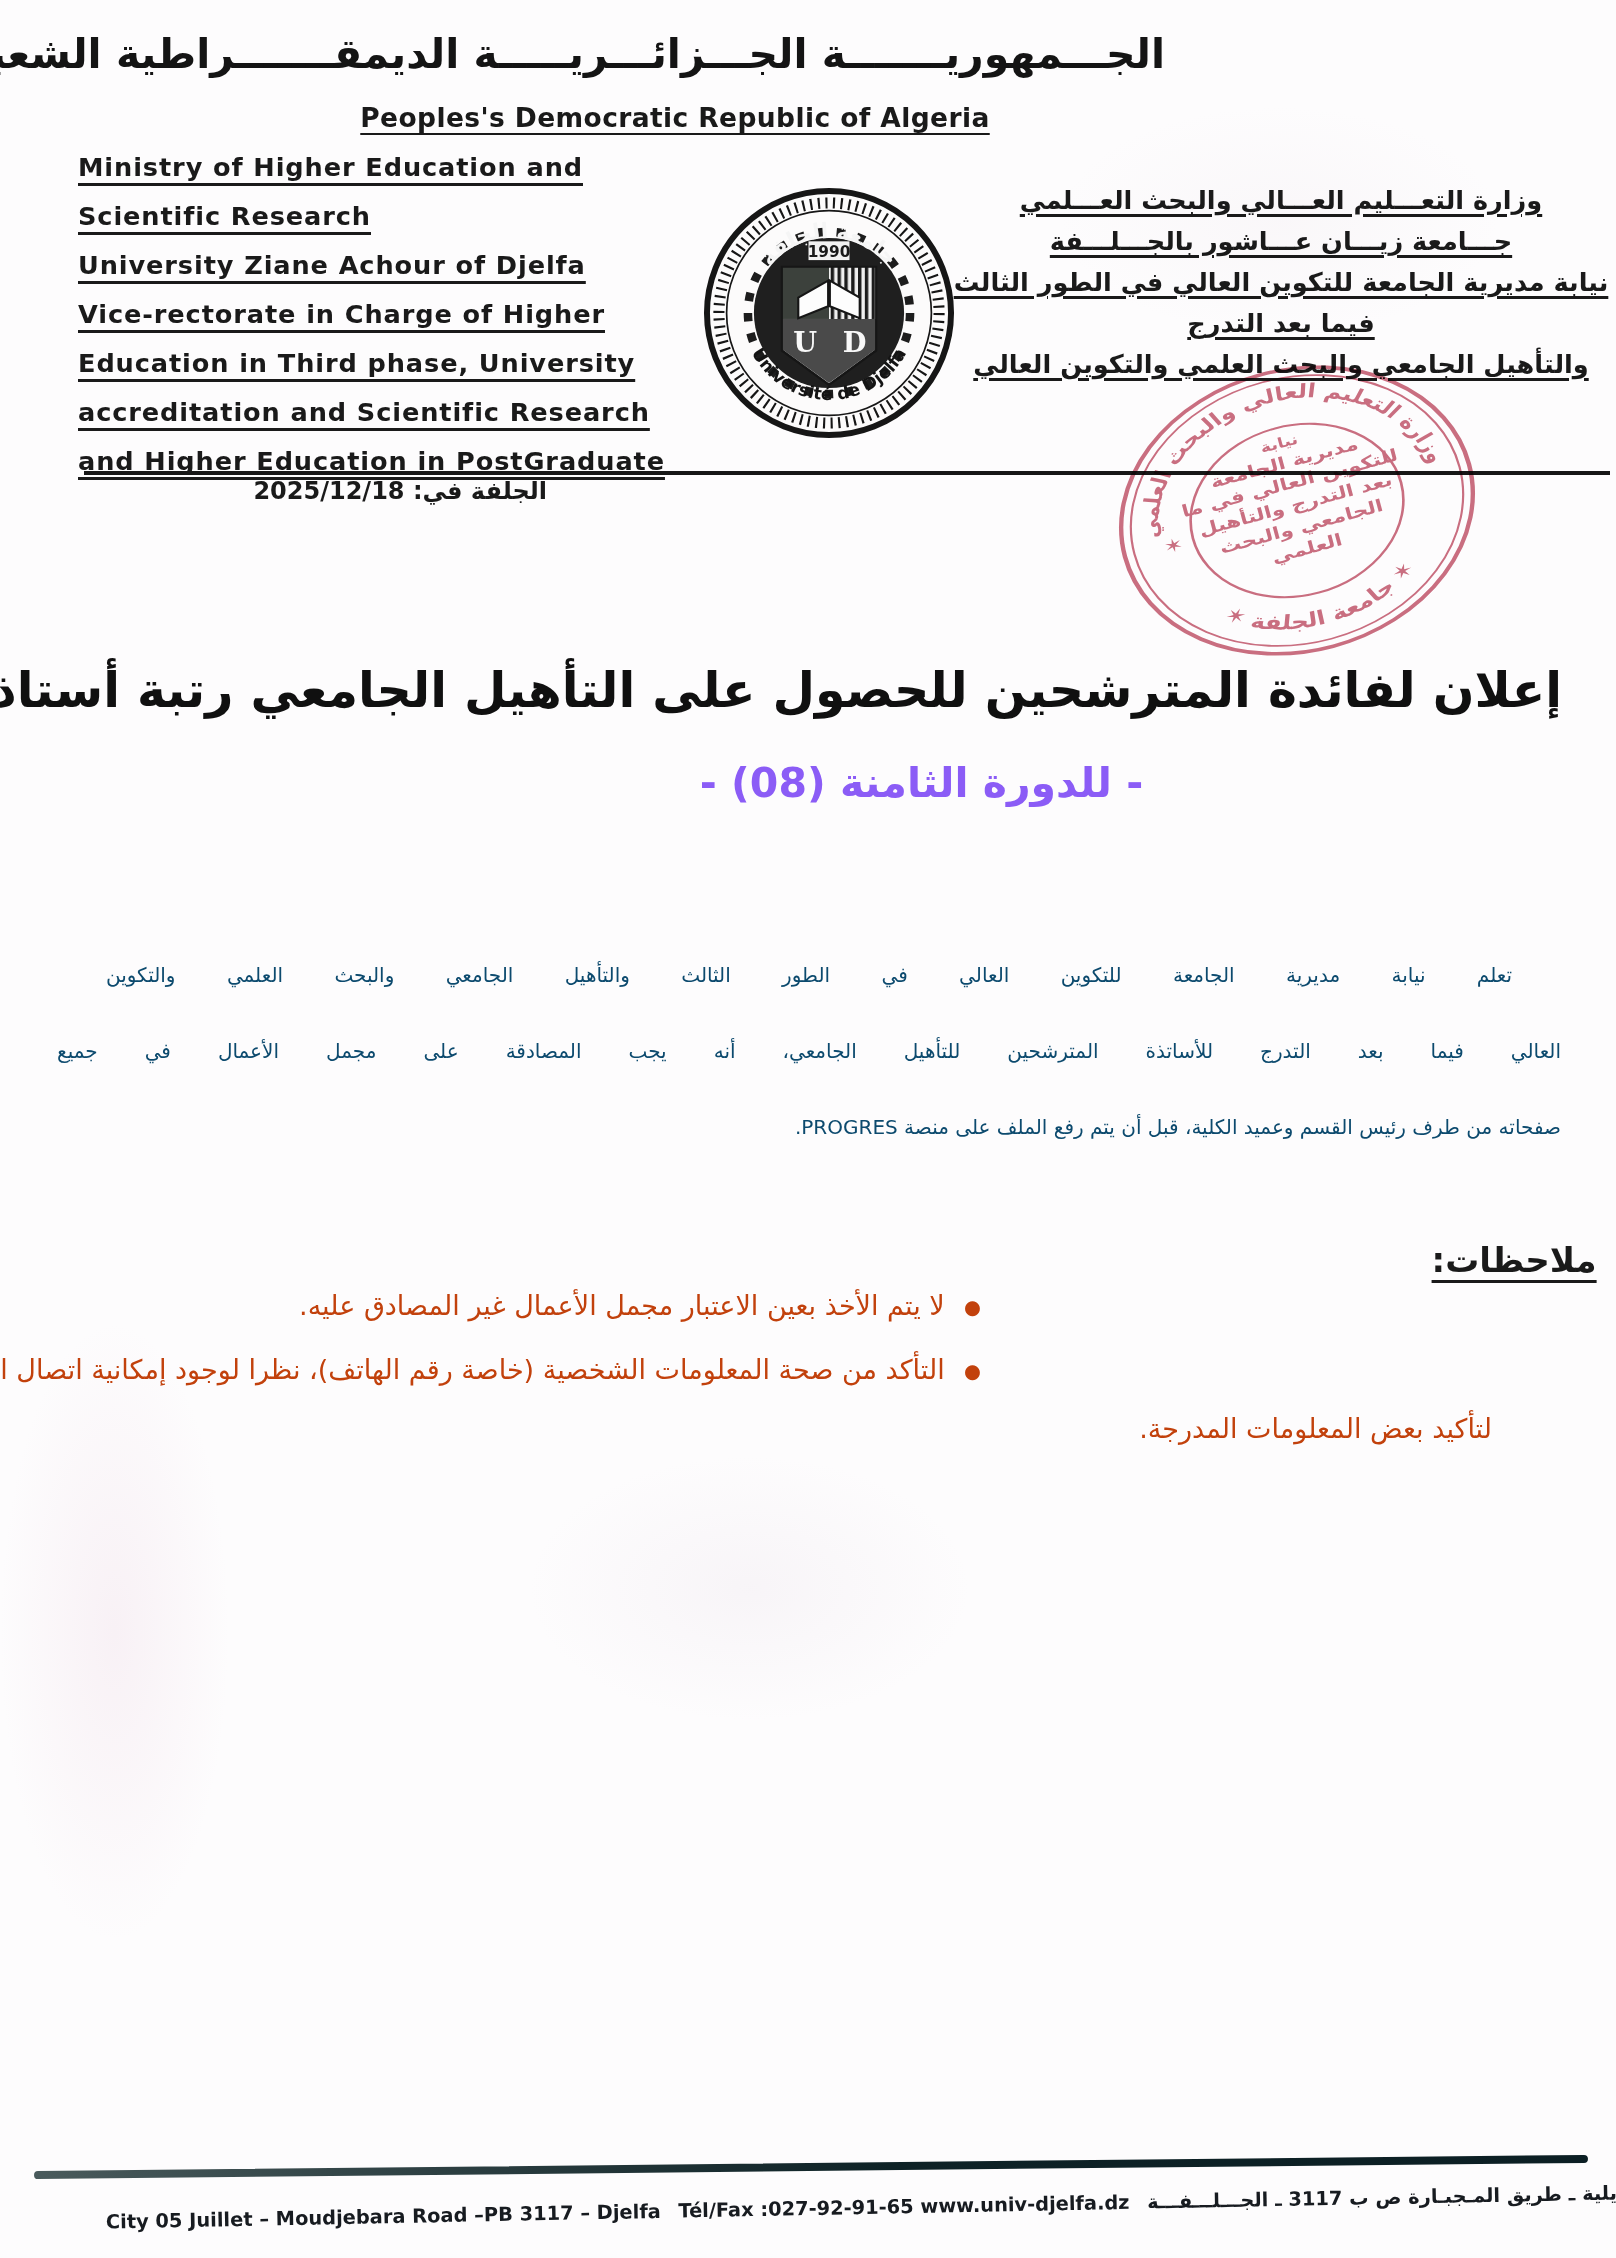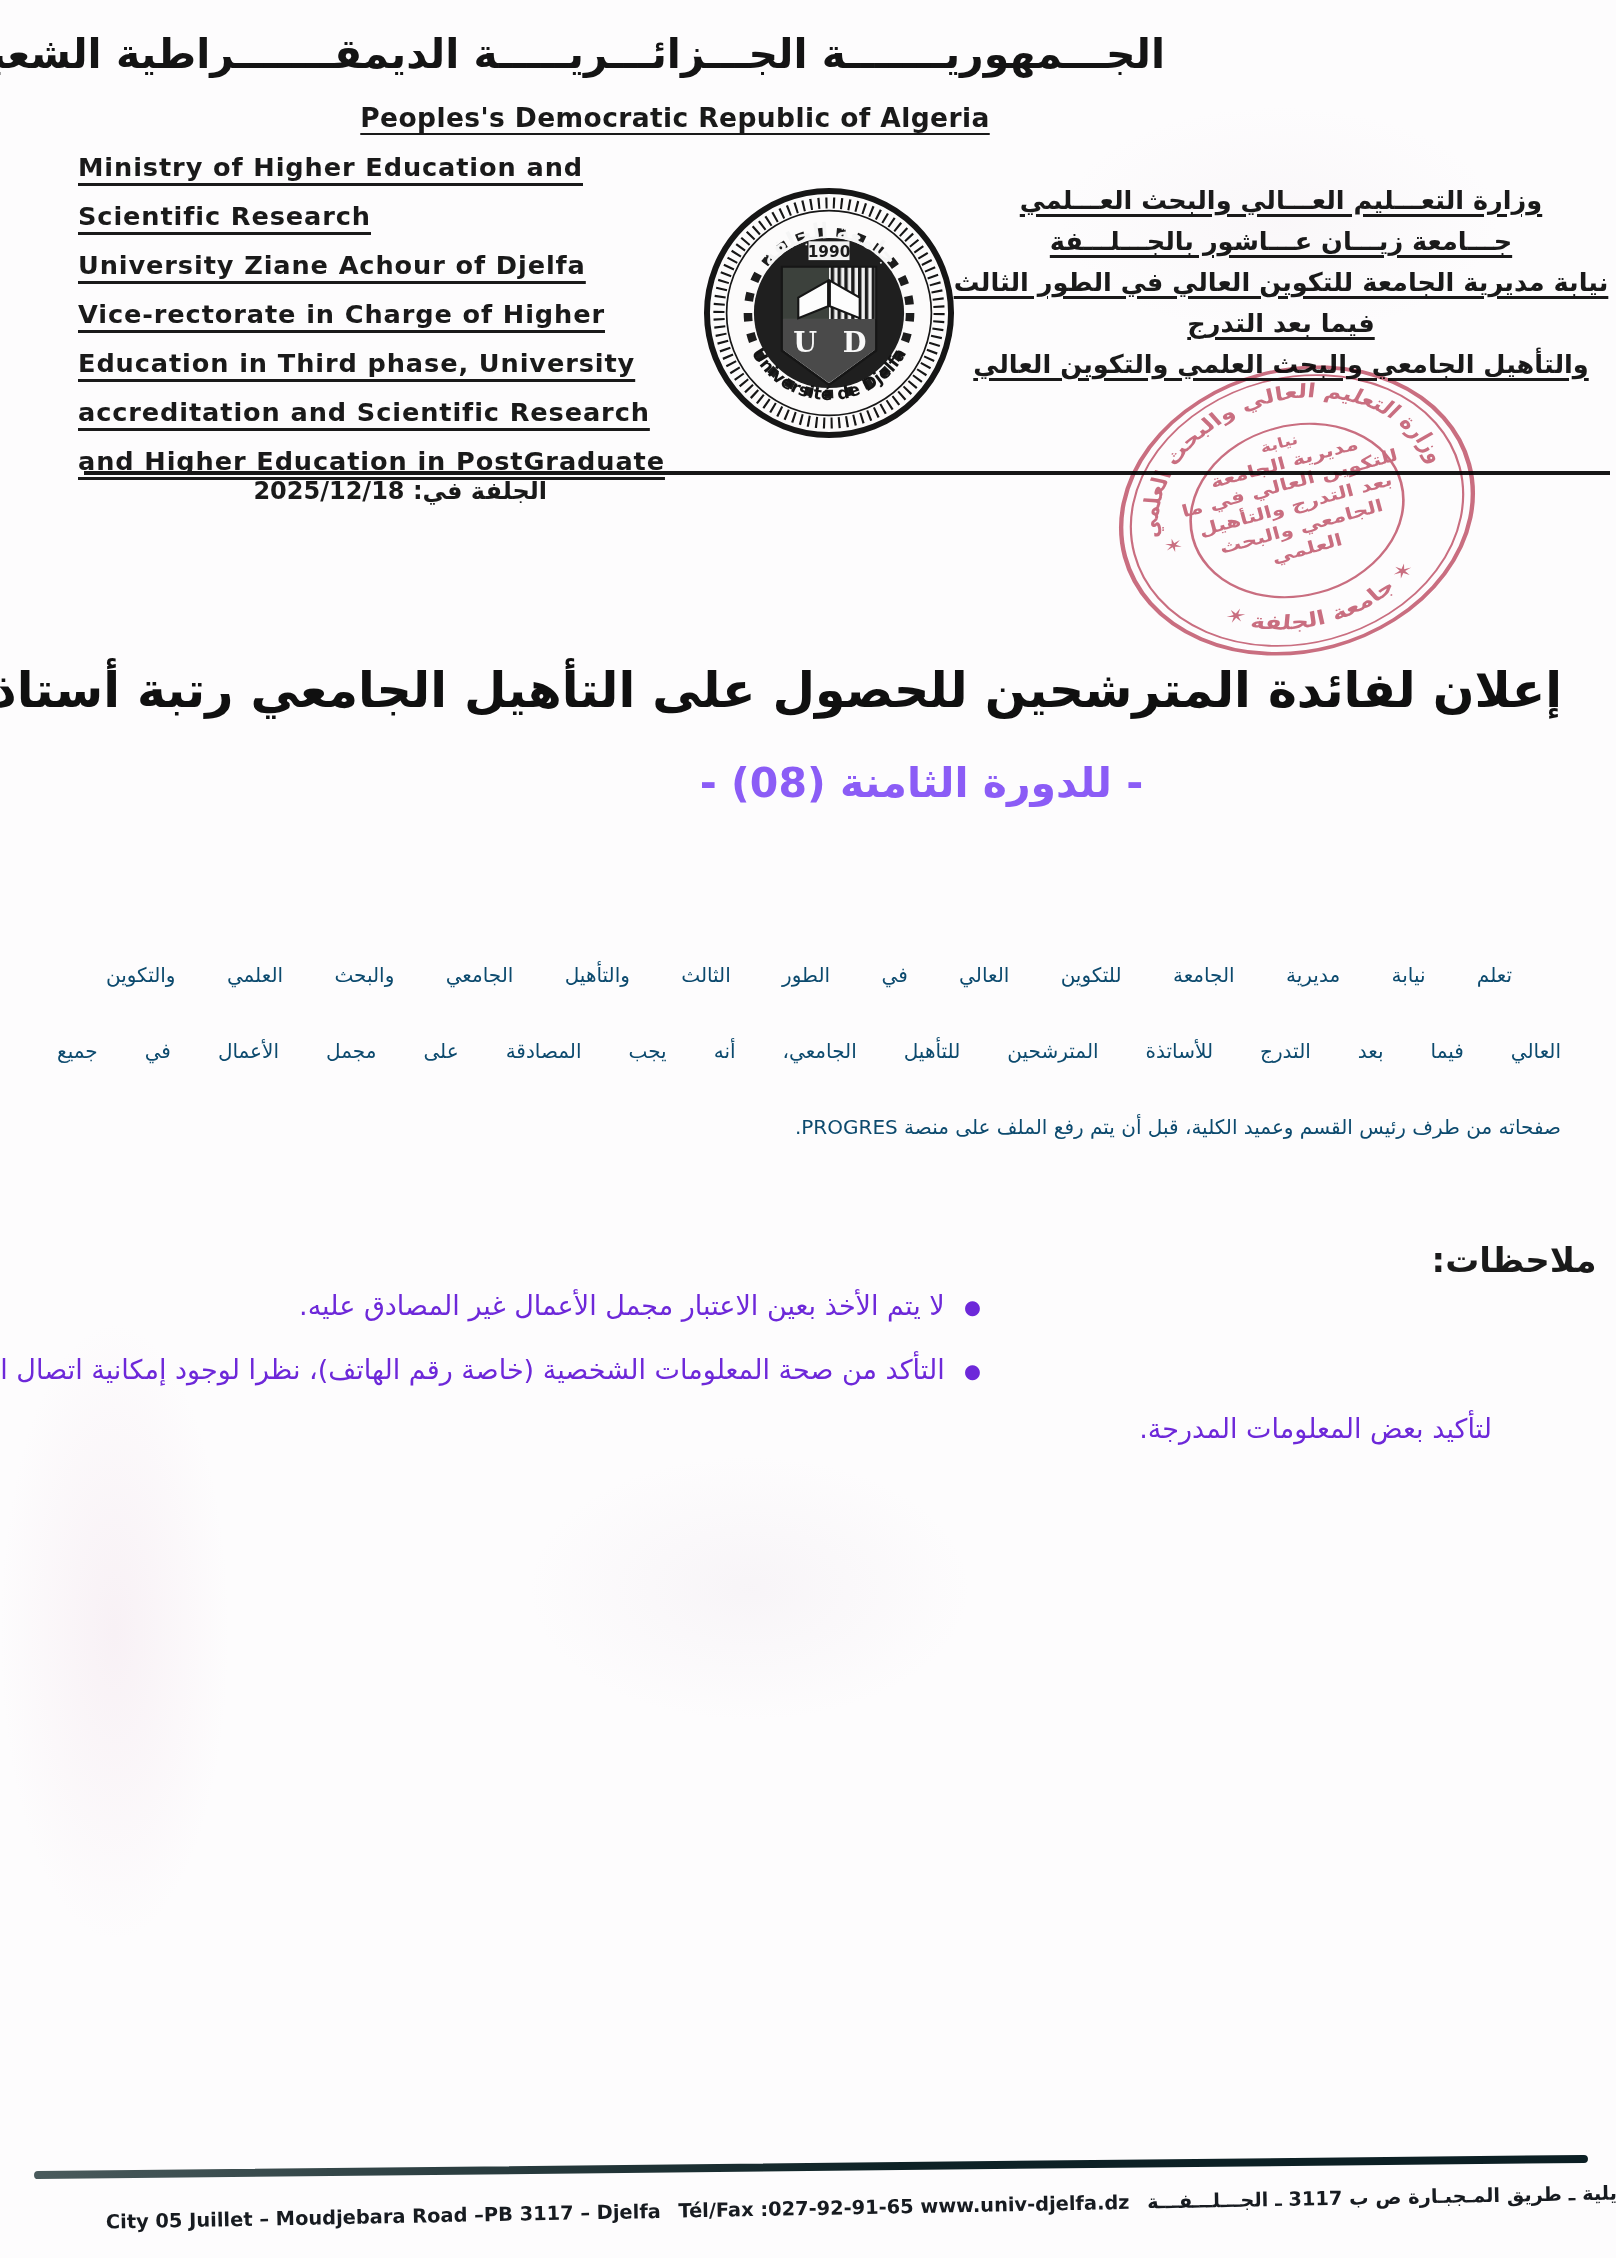--- a/index.html
+++ b/index.html
@@ -53,22 +53,22 @@
   .title-l2{left:229px;top:759px;width:1385px;text-align:center;
     font-size:41px;font-weight:bold;white-space:nowrap;color:#8b5cf6;}
 
   .body-line{font-size:20px;color:#0c4a6e;white-space:nowrap;}
   .body-just{white-space:normal;text-align:justify;text-align-last:justify;}
   .bl1{left:106px;top:963px;width:1406px;}
   .bl2{left:57px;top:1039px;width:1504px;}
   .bl3{left:57px;top:1115px;width:1504px;text-align:right;text-align-last:right;}
 
   .notes-heading{right:19.4px;top:1240px;font-size:34px;font-weight:bold;white-space:nowrap;
-    text-decoration-thickness:3.1px;text-underline-offset:8px;}
-  .note-item{font-size:27px;color:#6d28d9;white-space:nowrap;}
+    text-decoration:underline;text-decoration-thickness:3.1px;text-underline-offset:8px;}
+  .note-item{font-size:27px;color:#c2410c;white-space:nowrap;}
   .n1{right:635px;top:1290px;}
   .n2{right:635px;top:1354px;}
   .n3{right:124px;top:1413px;}
   .note-item .dot{font-size:19.4px;vertical-align:middle;padding-left:19.4px;}
 
   .footer-divider{left:34px;top:2163px;width:1554px;height:8px;border-radius:4.4px;
     transform:rotate(-0.6deg);
     background:linear-gradient(to right,rgba(22,44,46,.78),#0e2226 55%,#0c1f24);}
   .footer-text{left:97px;top:2197px;width:1429px;text-align:center;
     font-size:19.4px;font-weight:bold;white-space:nowrap;color:#171b20;

